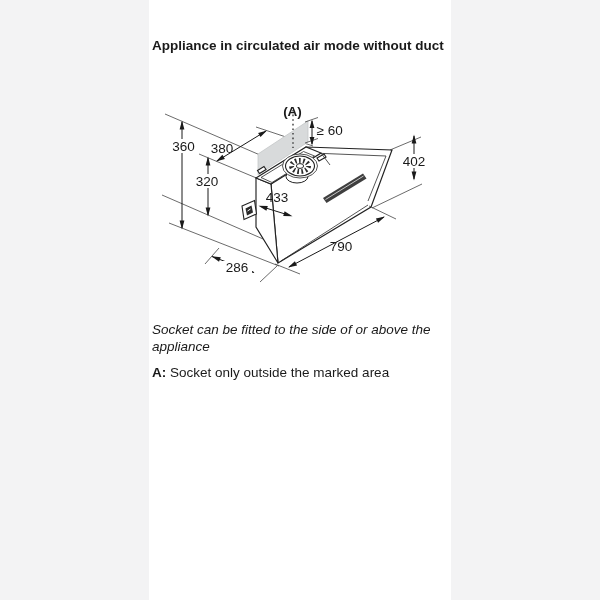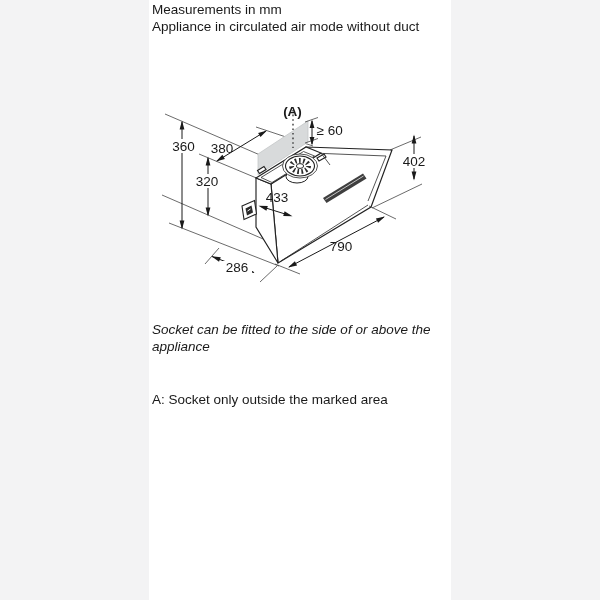--- a/index.html
+++ b/index.html
@@ -9,40 +9,39 @@
     font-family:"Liberation Sans",sans-serif;
     color:#1a1a1a;
     position:relative;
   }
   .content-col{
     position:absolute;left:149px;top:0;width:302px;height:600px;
     background:#ffffff;
   }
   .txt{position:absolute;left:152px;width:296px;font-size:13.5px;line-height:16.5px;color:#1a1a1a;}
   .header-block{top:2px;}
-  .bold{font-weight:normal;}
+  .bold{font-weight:bold;margin-top:36px;}
   .socket-note{top:322px;font-style:italic;}
-  .marked-note{top:392px;}
+  .marked-note{top:365px;}
   svg.diagram{position:absolute;left:0;top:0;}
   svg text{font-family:"Liberation Sans",sans-serif;font-size:13.5px;fill:#1a1a1a;}
   svg text.b{font-weight:bold;}
   .ln{stroke:#1a1a1a;stroke-width:1;fill:none;}
   .cln{stroke:#3a3a3a;stroke-width:0.75;fill:none;}
   .oln{stroke:#222;stroke-width:1.15;fill:#ffffff;}
   .thin{stroke:#2a2a2a;stroke-width:0.8;fill:none;}
   .arr{fill:#1a1a1a;stroke:none;}
   .wbg{fill:#ffffff;stroke:none;}
 </style>
 </head>
 <body>
 
 <div class="content-col"></div>
 
 <div class="txt header-block">
-  <div>Measurements in mm</div>
   <div class="bold">Appliance in circulated air mode without duct</div>
 </div>
 
 <svg class="diagram" width="600" height="600" viewBox="0 0 600 600">
 
   <line class="cln" x1="165" y1="114" x2="260" y2="155"></line>
   <line class="cln" x1="199" y1="154" x2="266" y2="182"></line>
   <line class="cln" x1="256" y1="127" x2="313" y2="146"></line>
   <line class="cln" x1="162" y1="195" x2="270" y2="242"></line>
   <line class="cln" x1="169" y1="223" x2="279" y2="266"></line>

